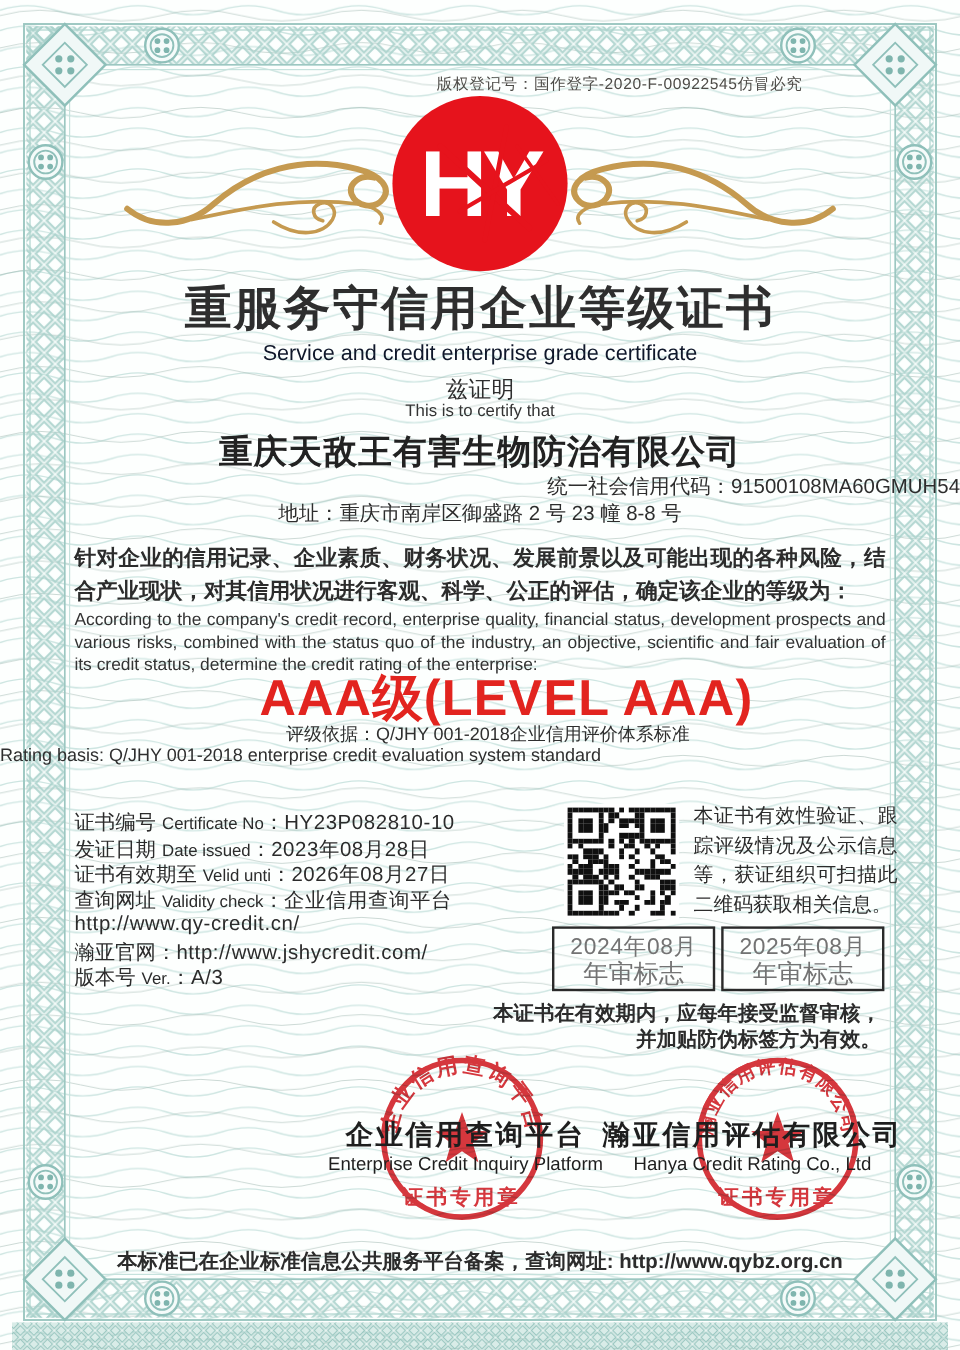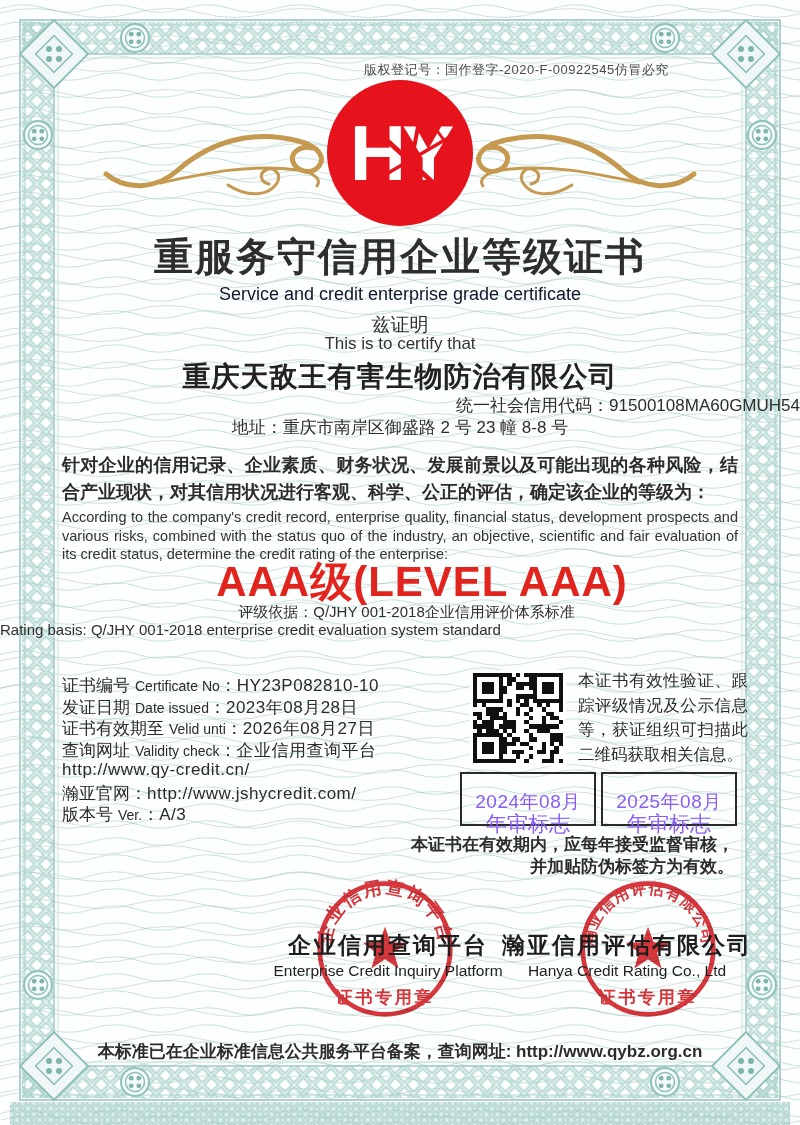--- a/index.html
+++ b/index.html
@@ -10,42 +10,42 @@
     background:#fdfffe; overflow:hidden; color:#333;
   }
   .layer { position:absolute; inset:0; }
   .abs { position:absolute; }
 
   
   .copyright { top:61px; left:364px; font-size:13px; color:#4d4b47; letter-spacing:0.5px; }
   .title-cn { top:230px; left:0; right:0; text-align:center; font-size:39px; font-weight:bold; color:#2e2e2e; letter-spacing:2px; }
   .title-en { top:284px; left:0; right:0; text-align:center; font-size:18px; color:#0f172a; }
   .certify-cn { top:312px; left:0; right:0; text-align:center; font-size:19px; color:#2f2f2f; }
-  .certify-en { top:334px; left:0; right:0; text-align:center; font-size:17px; color:#333; }
+  .certify-en { top:334px; left:0; right:0; text-align:center; font-size:14px; color:#333; }
   .company-name { top:358px; left:0; right:0; text-align:center; font-size:28px; font-weight:bold; color:#222; letter-spacing:1px; }
   .company-code { top:394px; left:1px; right:0; text-align:right; font-size:17px; color:#2d2d2d; }
   .company-addr { top:416px; left:0; right:0; text-align:center; font-size:17px; color:#2d2d2d; }
   .body-cn { top:452px; left:62px; width:676px; font-size:18px; font-weight:bold; color:#2c2c2c; line-height:27px; text-align:justify; }
   .body-en { top:508px; left:62px; width:676px; font-size:14.5px; color:#333; line-height:18.5px; text-align:justify; }
   .rating-level { top:554px; left:0; right:0; text-align:center; font-size:42px; font-weight:bold; letter-spacing:1px;padding-left:44px; }
   .basis-cn { top:603px; left:0; right:0; text-align:center; font-size:15px; color:#2f2f2f;padding-left:13px; }
   .basis-en { top:621px; left:0; right:0; text-align:left; font-size:15px; color:#2f2f2f; }
 
   .details { top:674px; left:62px; width:395px; }
   .detail-row { height:21.5px; white-space:nowrap; color:#2b2b2b; }
   .d-cn { font-size:17px; }
   .d-en { font-size:14px; margin-left:5px; }
   .d-val { font-size:17px; letter-spacing:0.5px; }
 
   .qr-box { top:670px; left:470px; width:96px; height:96px; background:#fff; padding:3px; }
   .qr-grid { display:grid; width:90px; height:90px; grid-template-columns:repeat(21,1fr); grid-template-rows:repeat(21,1fr); }
   .qr-grid div.on { background:#101010; }
   .qr-note { top:668px; left:578px; width:170px; font-size:16.5px; color:#2b2b2b; line-height:24.5px; text-align:justify; }
 
-  .mark-box { top:772px; width:136px; height:54px; border:2px solid #2a2a2a; text-align:center; padding-top:16px; color:#8b5cf6; }
+  .mark-box { top:772px; width:136px; height:54px; border:2px solid #2a2a2a; text-align:center; padding-top:4px; color:#737373; }
   .mark-box .mk-date { font-size:19px; line-height:23px; letter-spacing:0.5px; }
   .mark-box .mk-label { font-size:21px; line-height:22px; }
   .mark-1 { left:460px; } .mark-2 { left:601px; }
 
   .supervision { top:834px; right:66px; width:328px; font-size:17px; font-weight:bold; color:#2c2c2c; line-height:22px; text-align:right; }
 
   .stamp { width:146px; height:146px; mix-blend-mode:multiply; opacity:0.93; }
   .stamp-left { top:876px; left:312px; }
   .stamp-right { top:876px; left:575px; }
 

